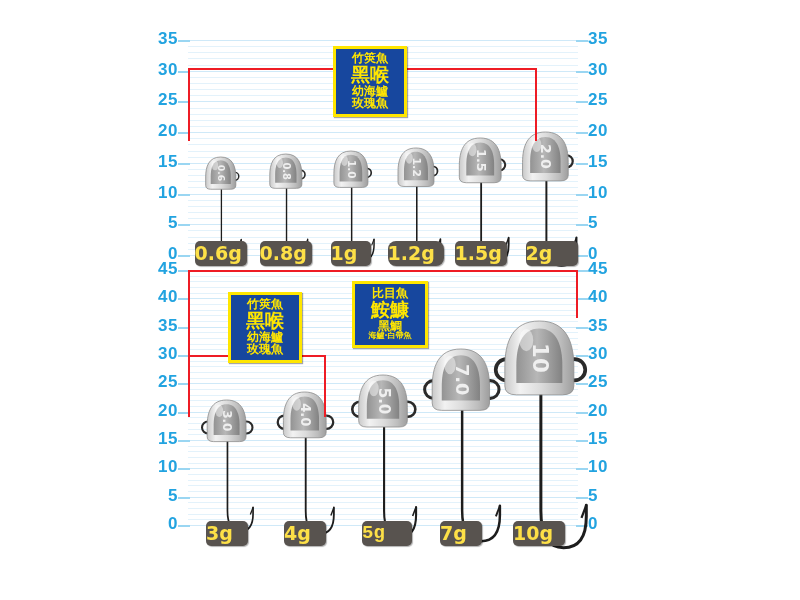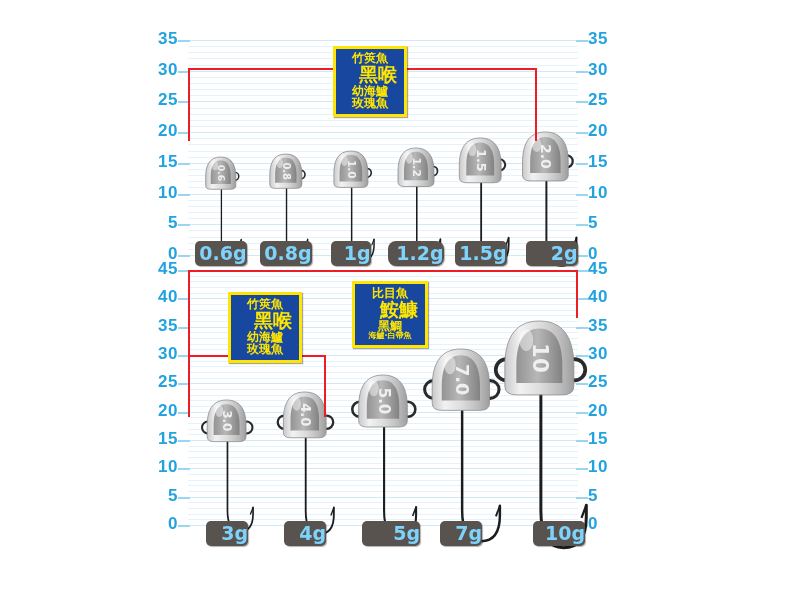--- a/index.html
+++ b/index.html
@@ -44,32 +44,32 @@
 
   
   .callout{
     position:absolute;background:#17479e;border:3px solid #ffe600;
     box-sizing:border-box;text-align:center;color:#ffe600;
     font-family:"DejaVu Sans","Liberation Sans",sans-serif;
     padding:3px 7px 4px 7px;line-height:1.05;
     box-shadow:1px 1px 1px rgba(0,0,0,.35);
   }
   .callout .l-sm{font-size:12px;font-weight:700;letter-spacing:0px;}
-  .callout .l-lg{font-size:19px;font-weight:700;letter-spacing:0px;text-align:right;}
+  .callout .l-lg{font-size:19px;font-weight:700;letter-spacing:0px;}
   .callout .l-xs{font-size:8px;font-weight:700;letter-spacing:0px;}
 
   
   .jig{position:absolute;}
   .jig svg{display:block;overflow:visible;}
 
   
   .tag{
-    position:absolute;background:#58534f;color:#7dd3fc;
+    position:absolute;background:#58534f;color:#fde047;
     border-radius:5px;font-size:19px;font-weight:700;
-    text-align:right;line-height:25px;height:25px;
+    text-align:left;line-height:25px;height:25px;
     box-shadow:1px 1px 1px rgba(0,0,0,.3);
     font-family:"DejaVu Sans","Liberation Sans",sans-serif;
   }
 </style>
 </head>
 <body>
 
 <div class="chart" id="chart-top">
   <div class="plot" id="plot-top">
       <div class="grid-major" style="top: 215px;"></div>
@@ -549,23 +549,23 @@
     <div class="tag" style="left: 194.5px; top: 241px; width: 52px;">0.6g</div>
     <div class="tag" style="left: 259.5px; top: 241px; width: 52px;">0.8g</div>
     <div class="tag" style="left: 330.5px; top: 241px; width: 40px;">1g</div>
     <div class="tag" style="left: 387.5px; top: 241px; width: 56px; border-radius: 8px;">1.2g</div>
     <div class="tag" style="left: 454.5px; top: 241px; width: 52px;">1.5g</div>
     <div class="tag" style="left: 525.5px; top: 241px; width: 52px;">2g</div>
   </div>
 <div id="tags-bottom">
     <div class="tag" style="left: 206px; top: 521px; width: 42px;">3g</div>
     <div class="tag" style="left: 284px; top: 521px; width: 42px;">4g</div>
-    <div class="tag" style="left: 362px; top: 521px; width: 58px;">5g</div>
+    <div class="tag" style="left: 362px; top: 521px; width: 50px; font-family: Liberation Mono, monospace;">5g</div>
     <div class="tag" style="left: 440px; top: 521px; width: 42px;">7g</div>
-    <div class="tag" style="left: 513px; top: 521px; width: 52px; margin-left: 20px;">10g</div>
+    <div class="tag" style="left: 513px; top: 521px; width: 52px;">10g</div>
   </div>
 
 <div class="callout" id="callout-top" style="left: 333px; top: 46px; width: 74px;">
     <div class="l-sm">竹筴魚</div>
     <div class="l-lg">黑喉</div>
     <div class="l-sm">幼海鱸</div>
     <div class="l-sm">玫瑰魚</div>
   </div>
 <div class="callout" id="callout-bl" style="left: 228px; top: 292px; width: 74px;">
     <div class="l-sm">竹筴魚</div>

